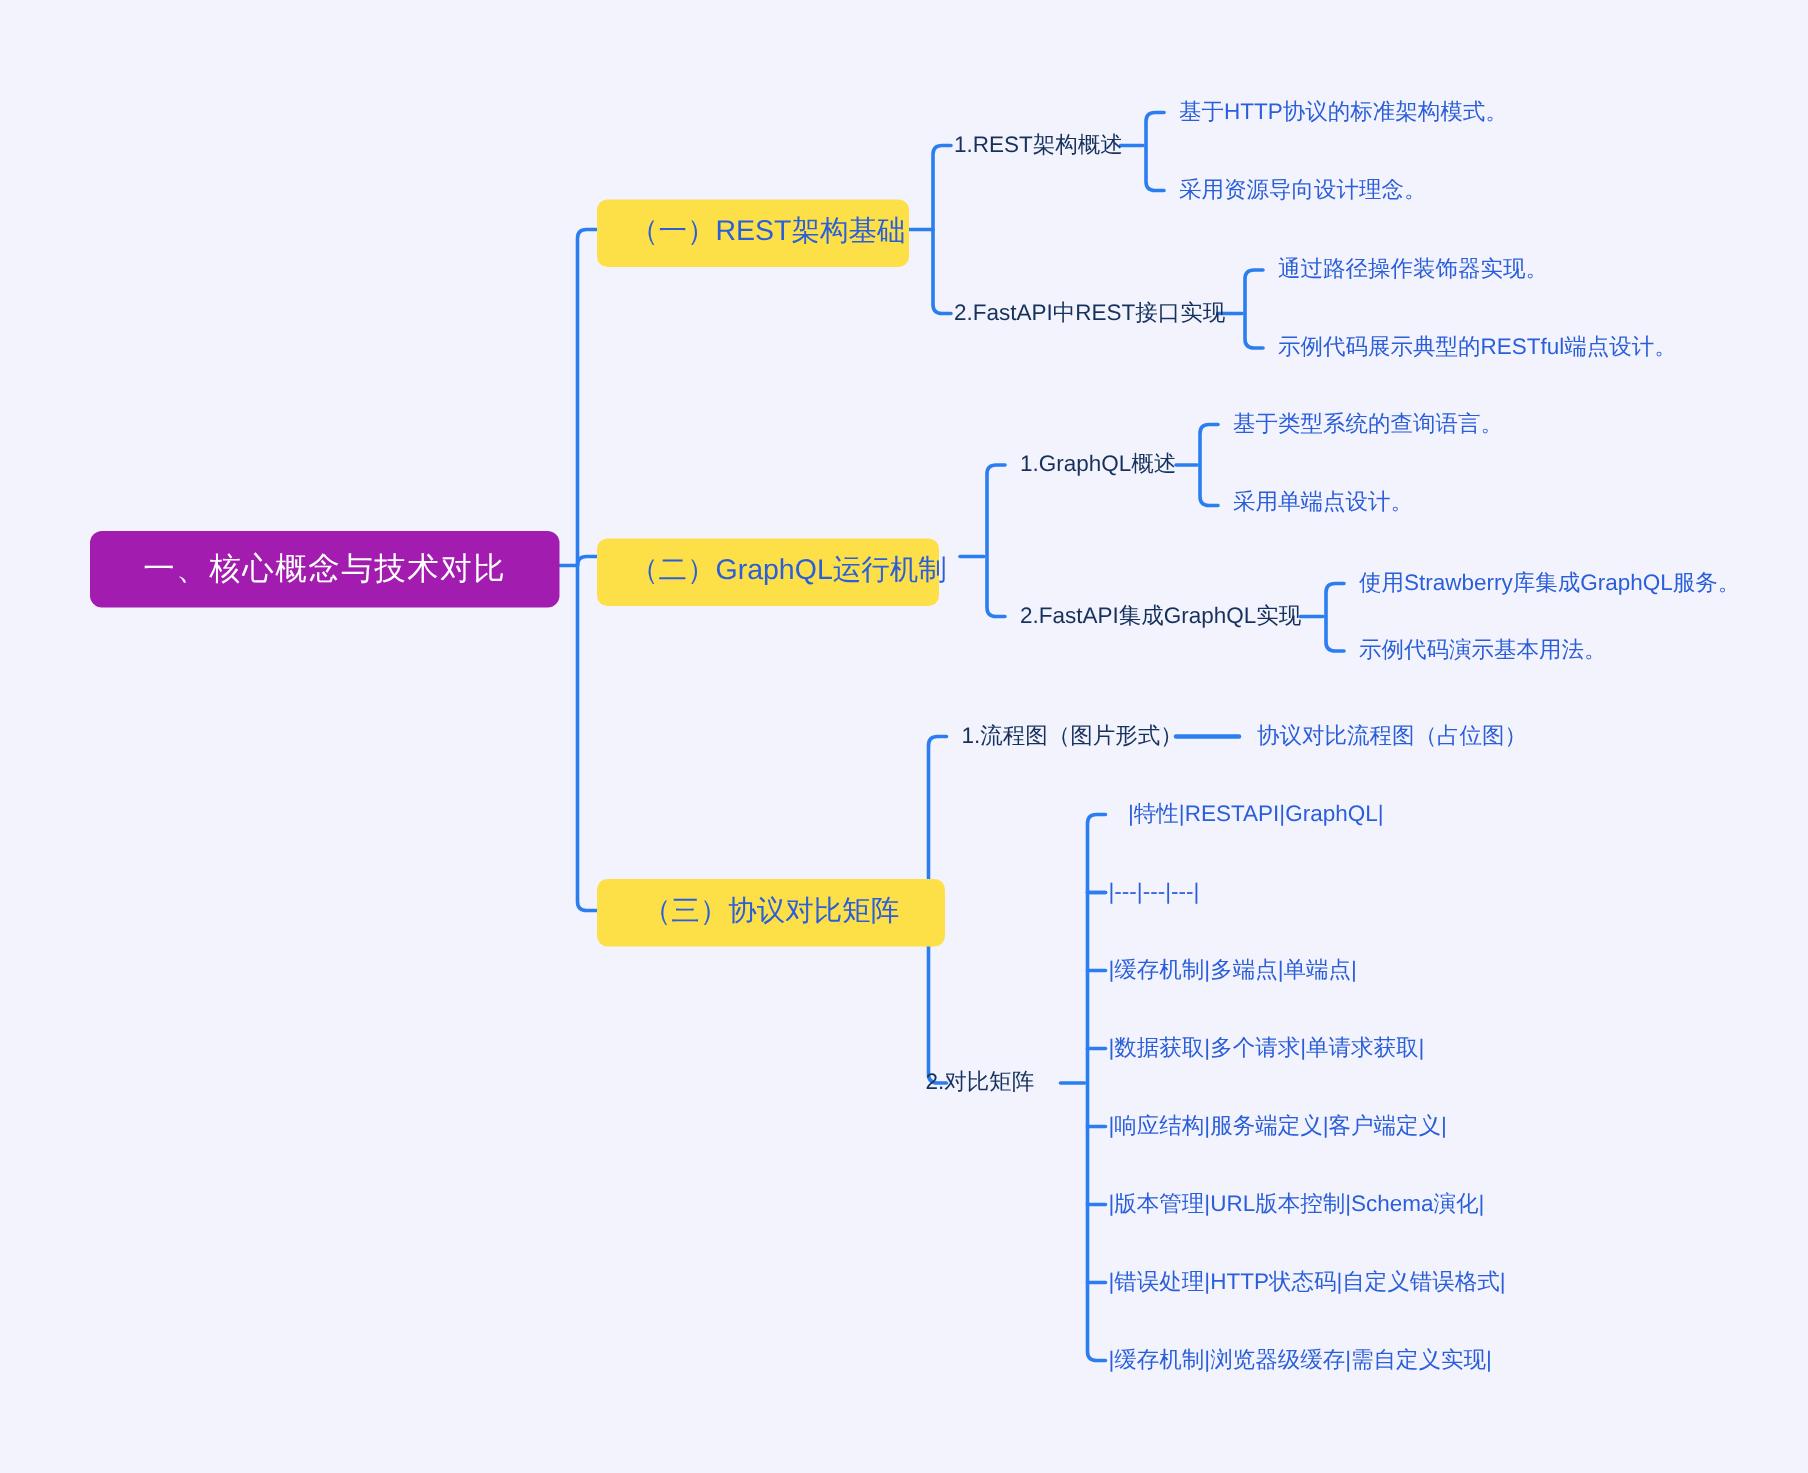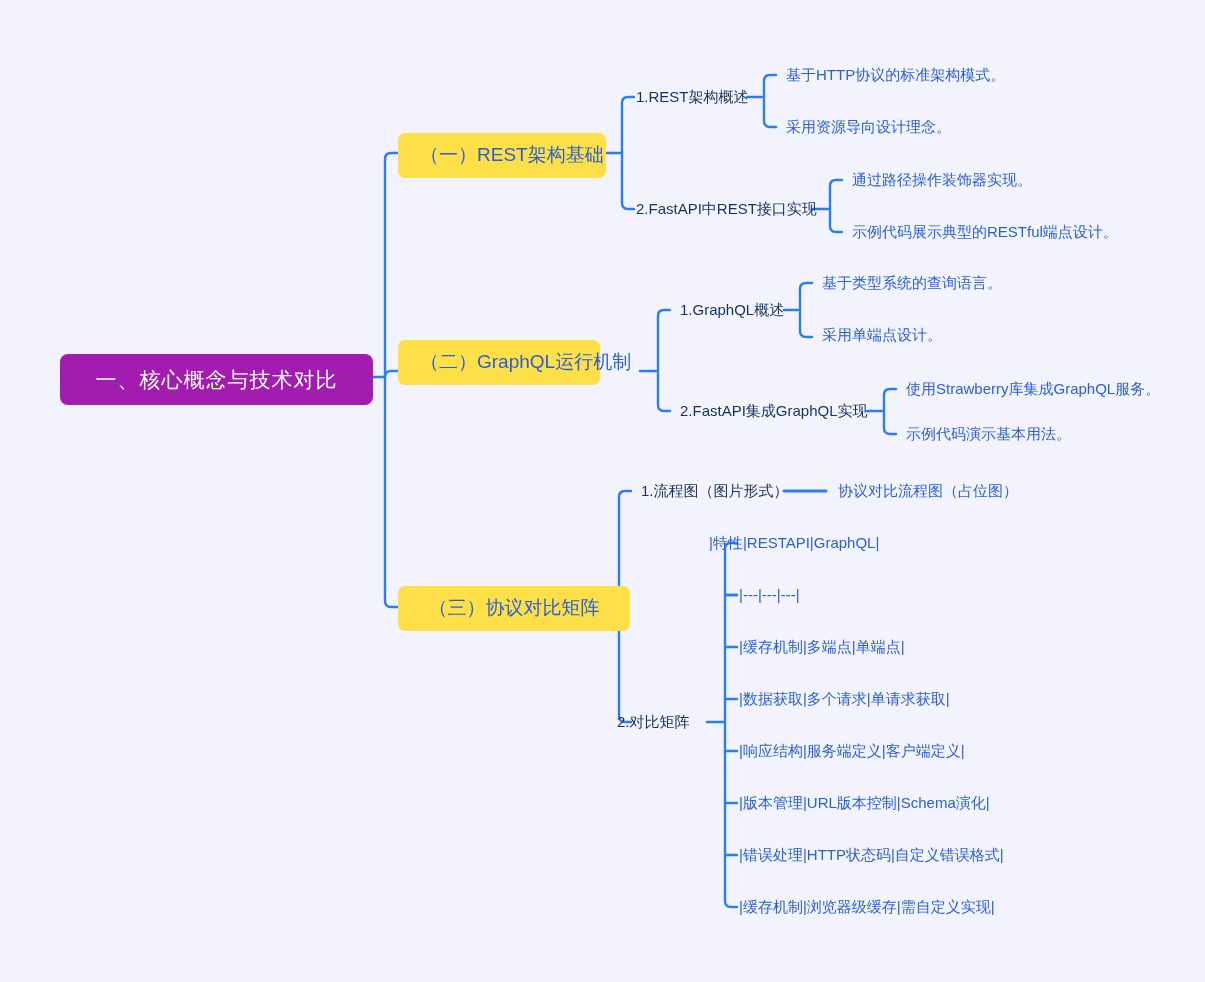--- a/index.html
+++ b/index.html
@@ -52,21 +52,21 @@
   .l2-node {
     background: #fde047;
     color: #2b5fd9;
     border-radius: 7px;
     font-size: 19px;
     padding: 11px 22px;
     box-sizing: border-box;
     text-align: center;
   }
   #l2-rest   { left: 398px; top: 133px; width: 208px; }
-  #l2-graph  { left: 398px; top: 340px; width: 202px; }
+  #l2-graph  { left: 398px; top: 359px; width: 228px; }
   #l2-matrix { left: 398px; top: 586px; width: 232px; }
   
   .l3-node {
     color: #16325c;
     font-size: 15px;
   }
   
   .leaf-node {
     color: #2b5fd9;
     font-size: 15px;
@@ -145,21 +145,21 @@
   <div class="node leaf-node" style="left:822px; top:274px;">基于类型系统的查询语言。</div>
   <div class="node leaf-node" style="left:822px; top:326px;">采用单端点设计。</div>
   <div class="node leaf-node" style="left:906px; top:380px;">使用Strawberry库集成GraphQL服务。</div>
   <div class="node leaf-node" style="left:906px; top:425px;">示例代码演示基本用法。</div>
 
   <div class="node l3-node" style="left:641px; top:482px;">1.流程图（图片形式）</div>
   <div class="node leaf-node" style="left:838px; top:482px;">协议对比流程图（占位图）</div>
 
   <div class="node l3-node" style="left:617px; top:713px;">2.对比矩阵</div>
 
-  <div class="node matrix-row" style="left:709px; top:534px;">|特性|RESTAPI|GraphQL|</div>
+  <div class="node matrix-row" style="left:752px; top:534px;">|特性|RESTAPI|GraphQL|</div>
   <div class="node matrix-row" style="left:739px; top:586px;">|---|---|---|</div>
   <div class="node matrix-row" style="left:739px; top:638px;">|缓存机制|多端点|单端点|</div>
   <div class="node matrix-row" style="left:739px; top:690px;">|数据获取|多个请求|单请求获取|</div>
   <div class="node matrix-row" style="left:739px; top:742px;">|响应结构|服务端定义|客户端定义|</div>
   <div class="node matrix-row" style="left:739px; top:794px;">|版本管理|URL版本控制|Schema演化|</div>
   <div class="node matrix-row" style="left:739px; top:846px;">|错误处理|HTTP状态码|自定义错误格式|</div>
   <div class="node matrix-row" style="left:739px; top:898px;">|缓存机制|浏览器级缓存|需自定义实现|</div>
 
 </div>
 

